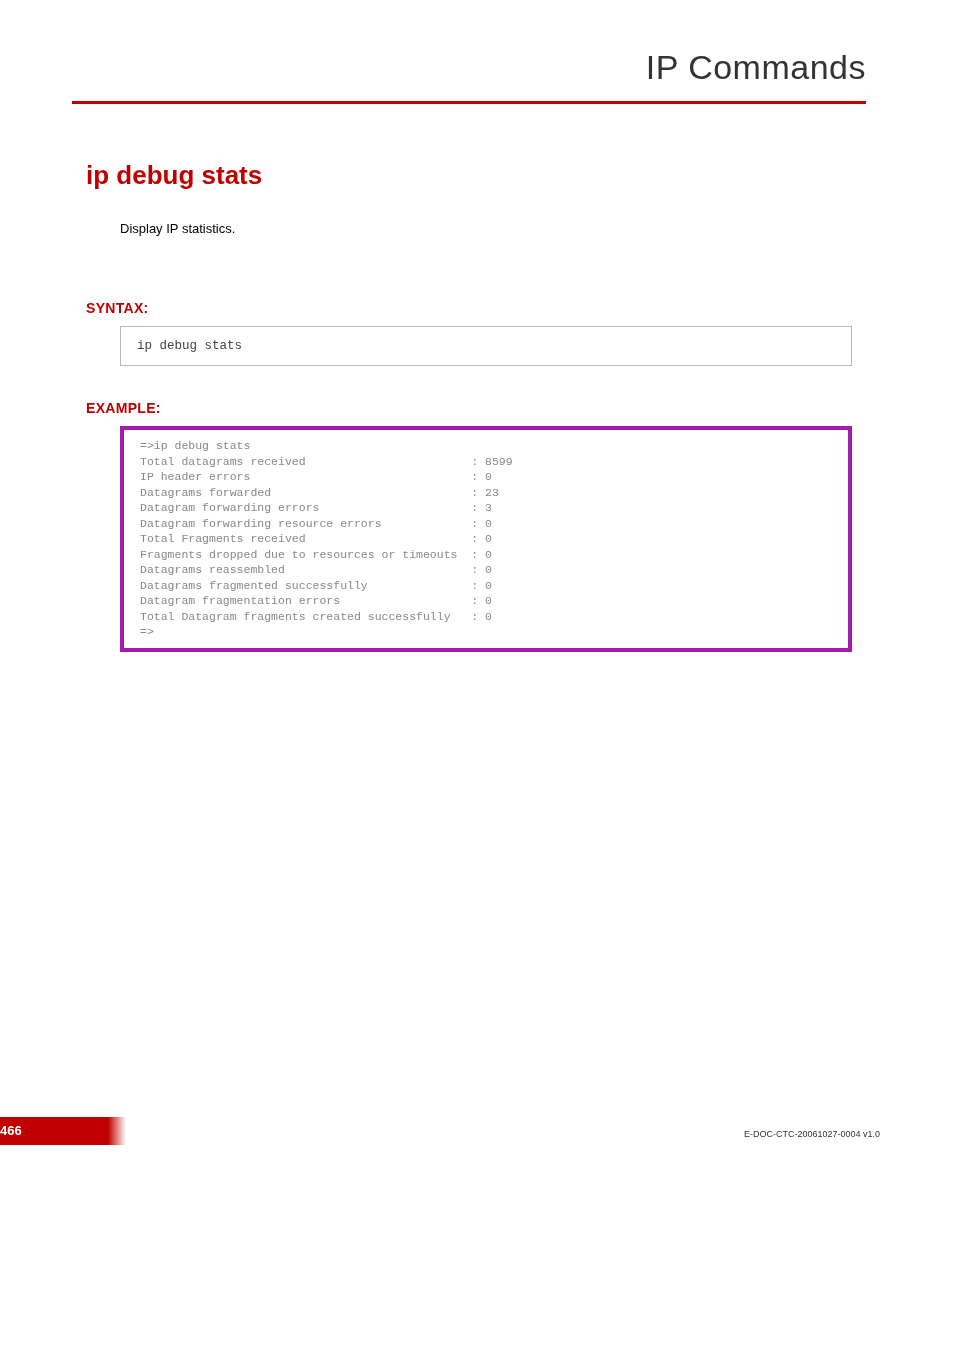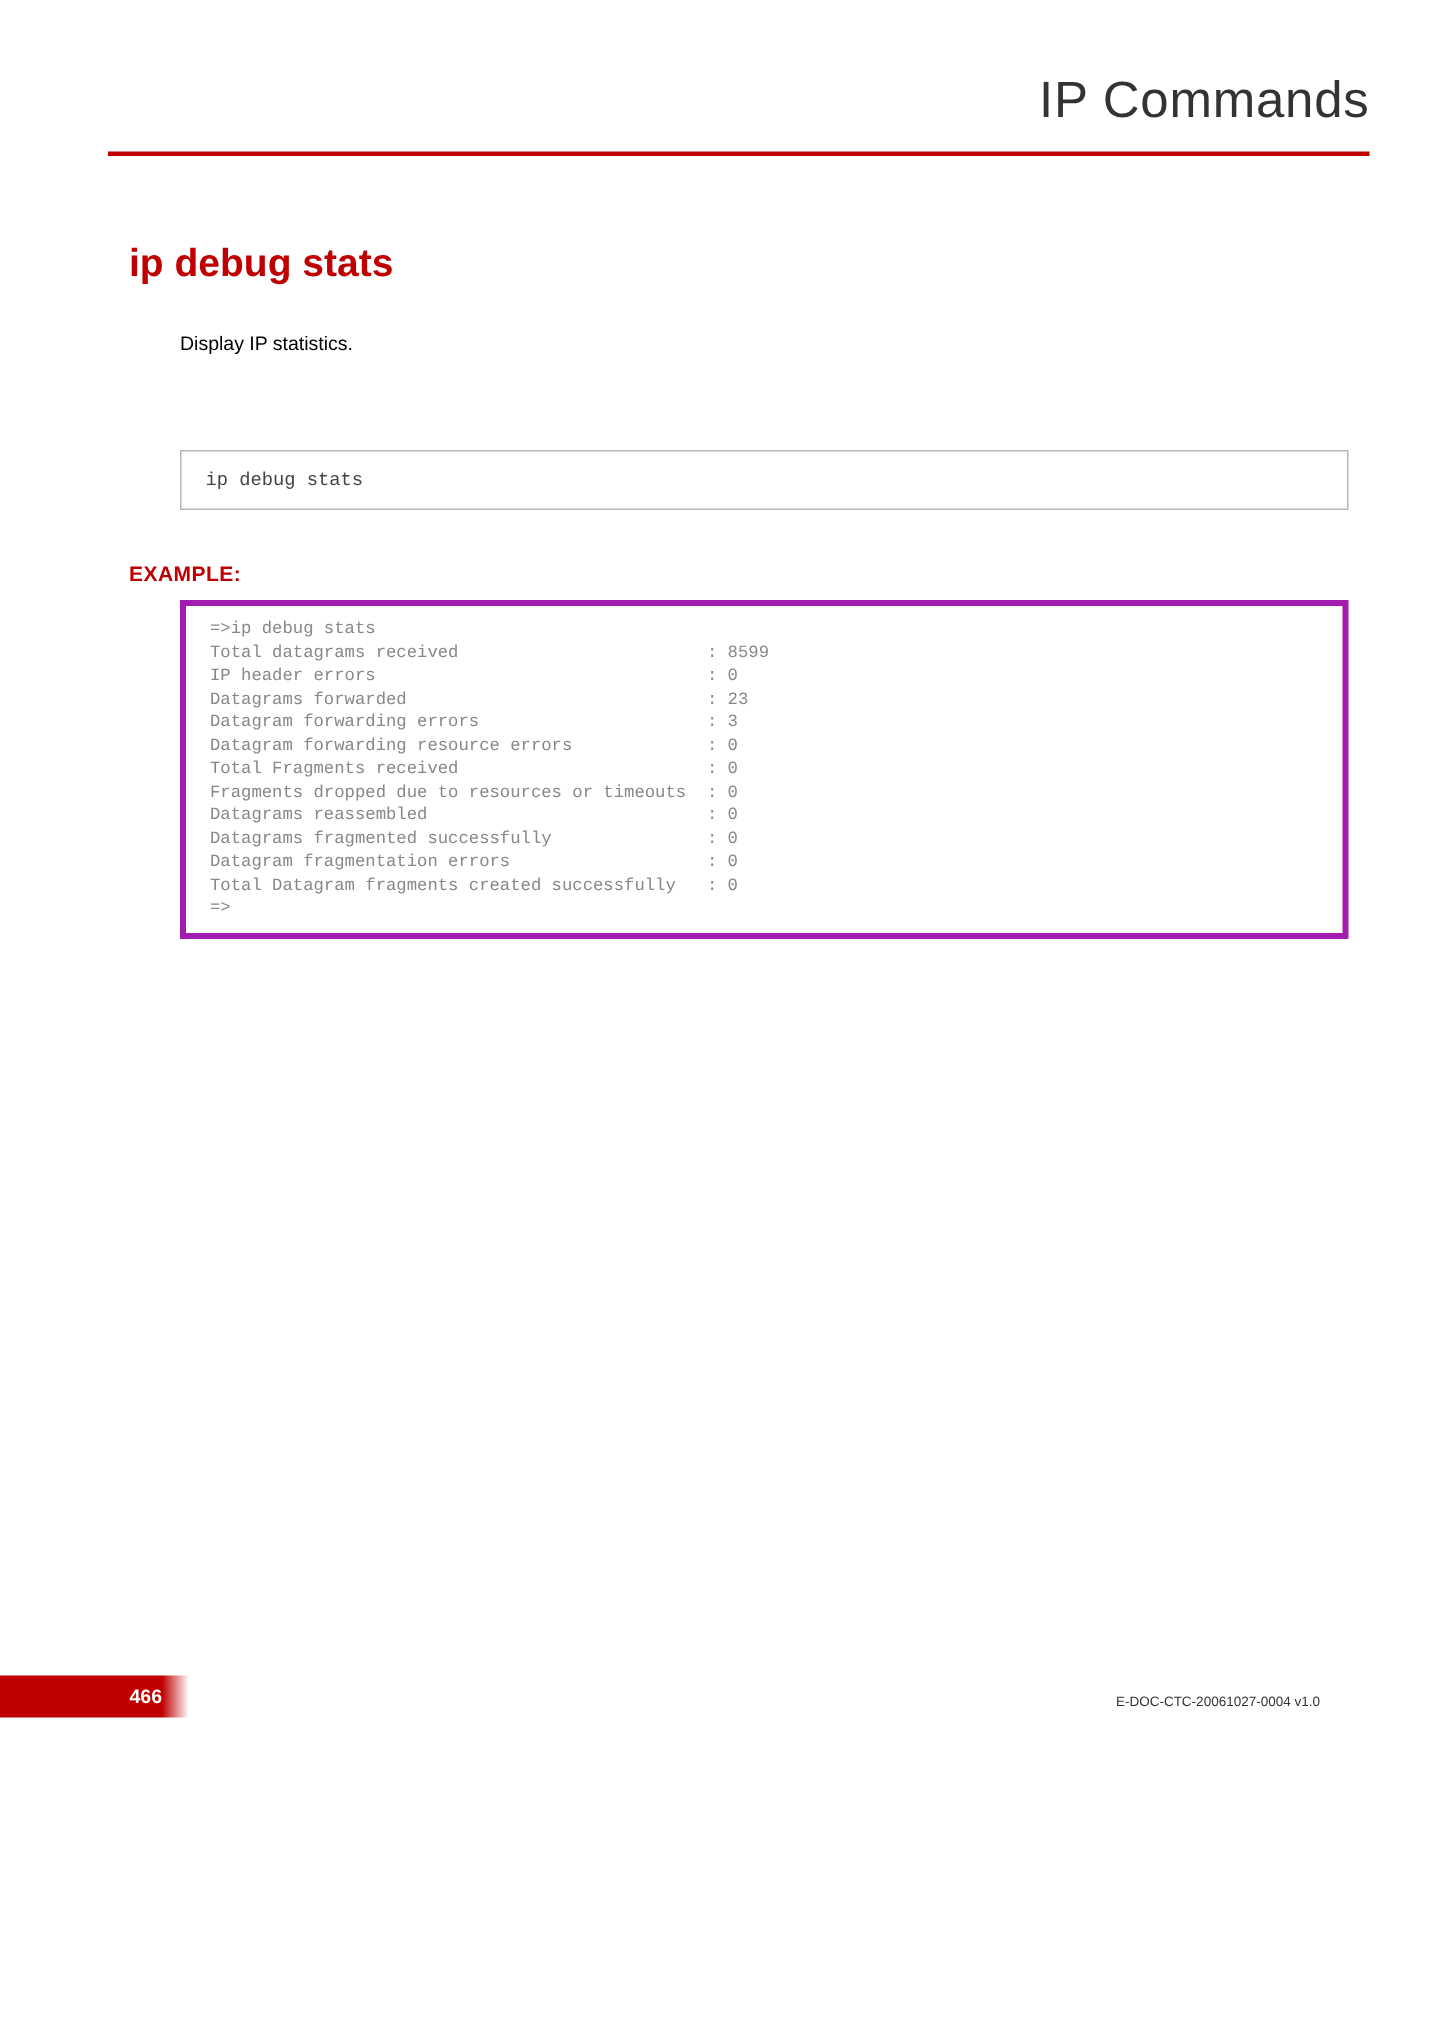--- a/index.html
+++ b/index.html
@@ -1,42 +1,43 @@
 <!DOCTYPE html>
 <html><head>
 <meta charset="utf-8">
 <style>
   * { margin: 0; padding: 0; box-sizing: border-box; }
   html, body { width: 954px; height: 1350px; background: #ffffff; font-family: Arial, Helvetica, sans-serif; color: #000; }
-  .page { position: relative; width: 954px; height: 1189px; padding: 48px 41px 0 72px; }
+  .page { position: relative; width: 954px; height: 1189px; padding: 48px 88px 0 72px; }
   .header-title { font-size: 34px; font-weight: 400; color: #333; text-align: right; letter-spacing: 0.5px; margin-bottom: 14px; }
   .header-rule { border: none; border-top: 3px solid #c00000; margin-bottom: 56px; }
   .section-title { font-size: 26px; font-weight: 700; color: #c00000; margin-left: 14px; margin-bottom: 30px; }
   .description { font-size: 13px; margin-left: 48px; margin-bottom: 64px; }
   .subheading { font-size: 14px; font-weight: 700; color: #c00000; margin-left: 14px; margin-bottom: 10px; letter-spacing: 0.3px; }
   .code-box { border: 1px solid #b8b8b8; margin: 0 14px 34px 48px; padding: 10px 16px; font-family: "Courier New", Courier, monospace; font-size: 12.5px; color: #444; white-space: pre; line-height: 1.45; }
   .example-box { border: 4px solid #a21caf; margin: 0 14px 34px 48px; padding: 8px 16px; font-family: "Courier New", Courier, monospace; font-size: 11.5px; color: #888; white-space: pre; line-height: 1.35; }
   .footer { position: absolute; bottom: 44px; left: 0; width: 954px; }
   .footer-bar { position: absolute; left: 0; bottom: 0; height: 28px; background: #c00000; width: 108px; }
   .footer-bar-fade { position: absolute; left: 108px; bottom: 0; height: 28px; width: 18px; background: linear-gradient(to right, #c00000, #ffffff); }
-  .page-number { position: absolute; left: 0; bottom: 0; width: 108px; height: 28px; line-height: 28px; text-align: right; color: #fff; font-weight: 700; font-size: 13px; }
+  .page-number { position: absolute; left: 0; bottom: 0; width: 108px; height: 28px; line-height: 28px; text-align: left; color: #fff; font-weight: 700; font-size: 13px; }
   .footer-doc { position: absolute; right: 74px; bottom: 6px; font-size: 9px; color: #333; }
 </style>
 </head>
 <body>
 
 <div class="page">
 
   <div class="header-title">IP Commands</div>
   <hr class="header-rule">
 
   <div class="section-title">ip debug stats</div>
 
   <div class="description">Display IP statistics.</div>
 
+  <div class="subheading">SYNTAX:</div>
   <div class="code-box">ip debug stats</div>
 
   <div class="subheading">EXAMPLE:</div>
   <div class="example-box">=&gt;ip debug stats
 Total datagrams received                        : 8599
 IP header errors                                : 0
 Datagrams forwarded                             : 23
 Datagram forwarding errors                      : 3
 Datagram forwarding resource errors             : 0
 Total Fragments received                        : 0

